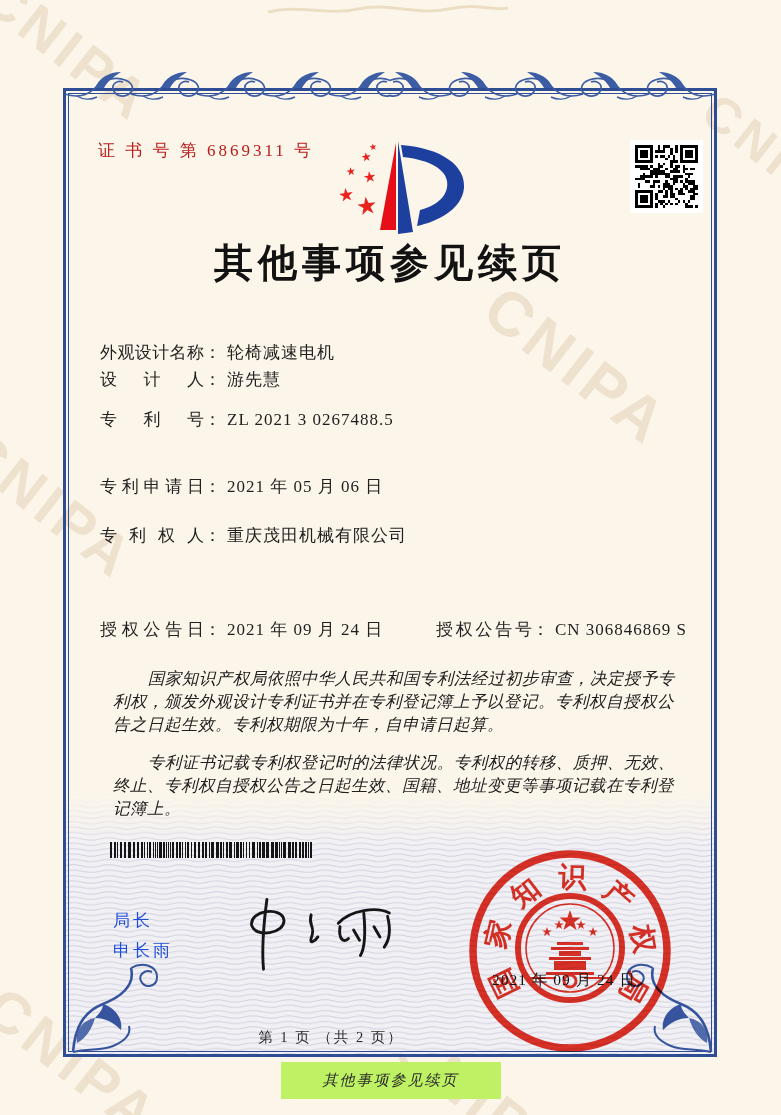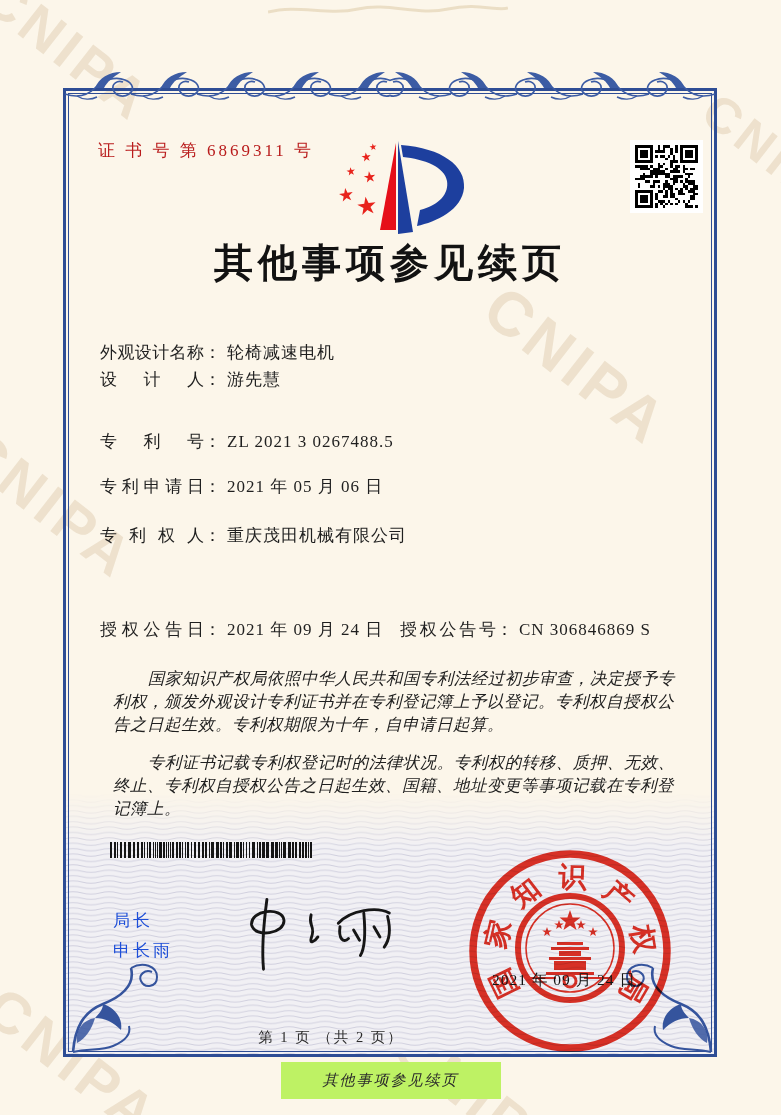--- a/index.html
+++ b/index.html
@@ -37,21 +37,21 @@
   .title{position:absolute;left:63px;top:236px;width:654px;margin:0;text-align:center;
       font-size:39px;font-weight:700;letter-spacing:5px;color:#121212;z-index:3;}
 
   .frow{position:absolute;left:100px;width:612px;font-size:17px;color:#1f1f1f;z-index:3;
       white-space:nowrap;}
   .flabel{display:inline-block;width:104px;text-align:justify;text-align-last:justify;
       vertical-align:bottom;}
   .fcolon{margin-right:6px;}
   .fvalue{letter-spacing:1px;}
   .rgroup{position:absolute;left:300px;top:0;}
-  .rgroup .flabel{width:96px;}
+  .rgroup .flabel{width:96px;margin-left:36px;}
 
   .bodytext{position:absolute;left:97px;top:652px;width:608px;z-index:3;
       font-size:16.5px;line-height:22.8px;color:#202020;font-style:italic;
       letter-spacing:.5px;}
   .bodytext p{margin:16px;text-indent:2.1em;}
 
   .barcode{position:absolute;left:110px;top:842px;z-index:3;}
 
   .director{position:absolute;left:113px;top:906px;z-index:3;
       font-family:"Liberation Sans","DejaVu Sans",sans-serif;
@@ -364,21 +364,21 @@
   </div>
 
   <h1 class="title">其他事项参见续页</h1>
 
   <div class="frow" style="top:341px;">
     <span class="flabel">外观设计名称</span><span class="fcolon">：</span><span class="fvalue">轮椅减速电机</span>
   </div>
   <div class="frow" style="top:368px;">
     <span class="flabel">设计人</span><span class="fcolon">：</span><span class="fvalue">游先慧</span>
   </div>
-  <div class="frow" style="top:430px;">
+  <div class="frow" style="top:408px;">
     <span class="flabel">专利号</span><span class="fcolon">：</span><span class="fvalue">ZL 2021 3 0267488.5</span>
   </div>
   <div class="frow" style="top:475px;">
     <span class="flabel">专利申请日</span><span class="fcolon">：</span><span class="fvalue">2021 年 05 月 06 日</span>
   </div>
   <div class="frow" style="top:524px;">
     <span class="flabel">专利权人</span><span class="fcolon">：</span><span class="fvalue">重庆茂田机械有限公司</span>
   </div>
   <div class="frow" style="top:618px;">
     <span class="flabel">授权公告日</span><span class="fcolon">：</span><span class="fvalue">2021 年 09 月 24 日</span>

